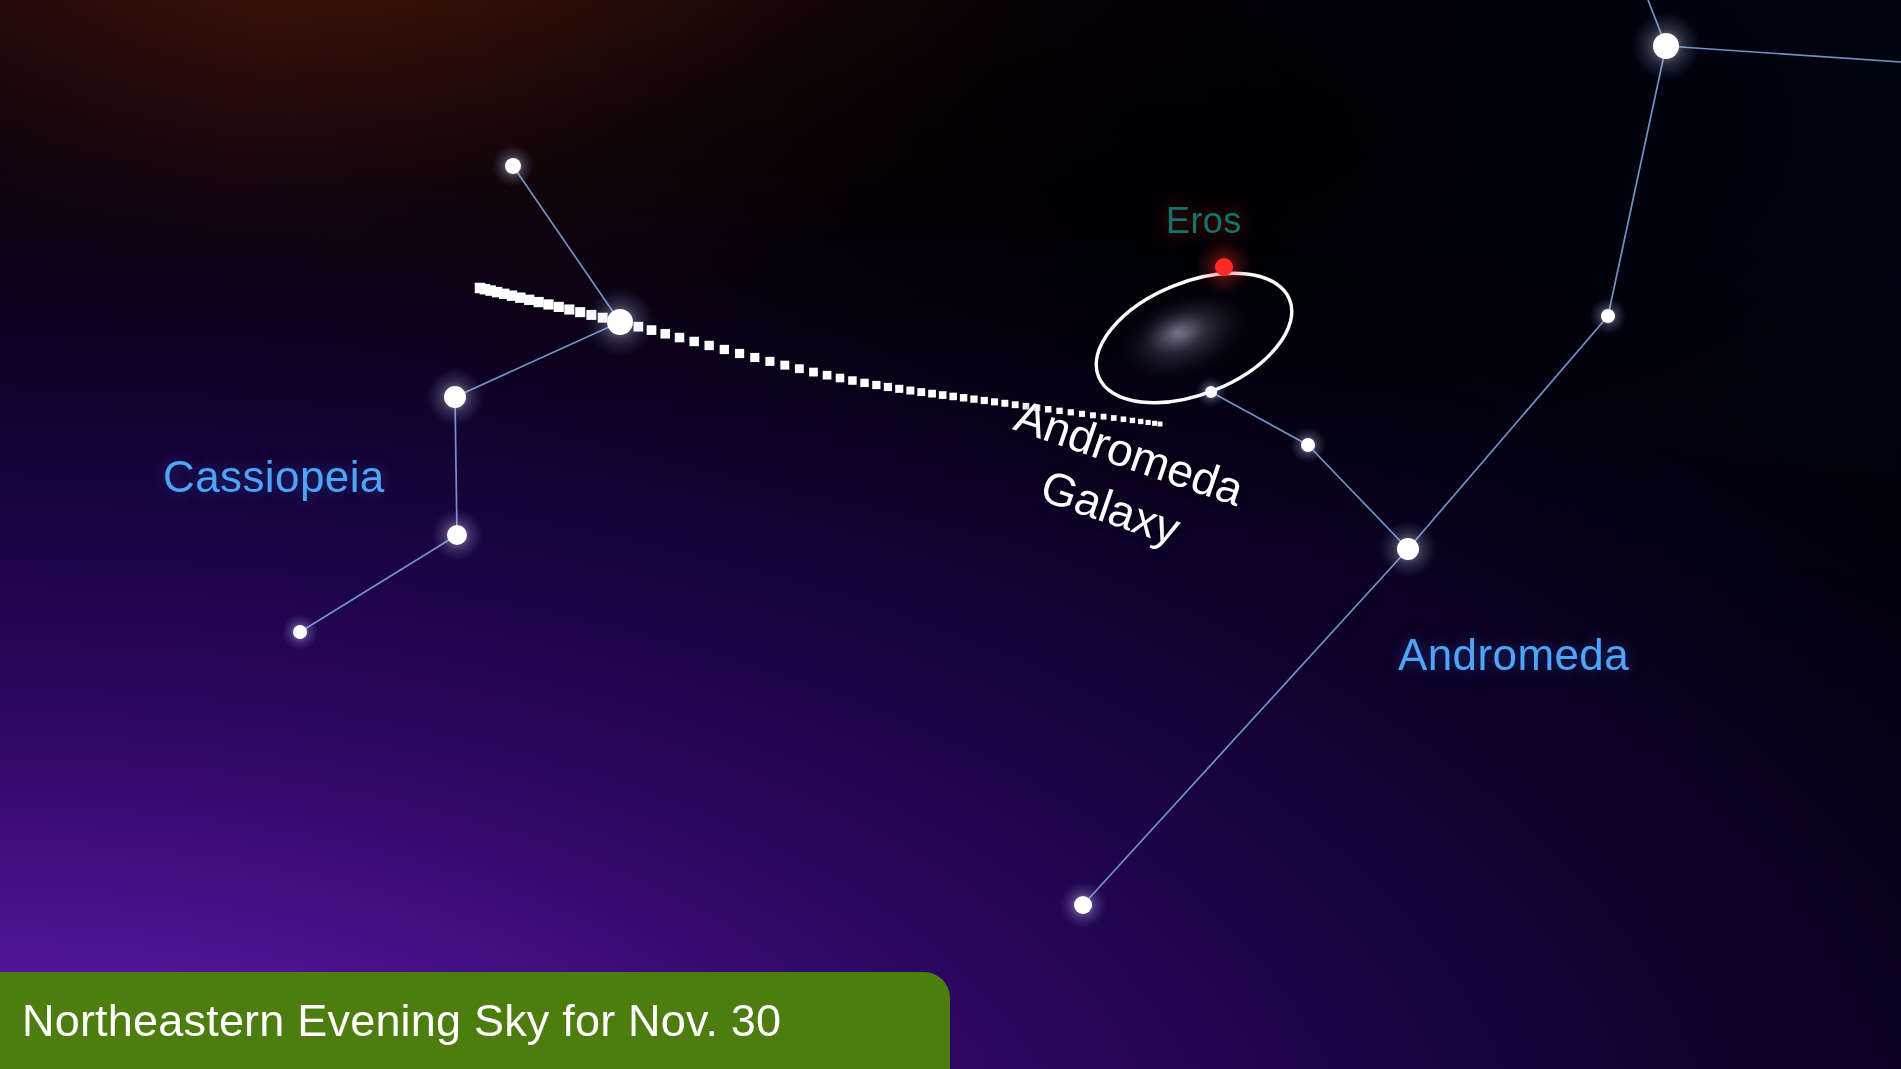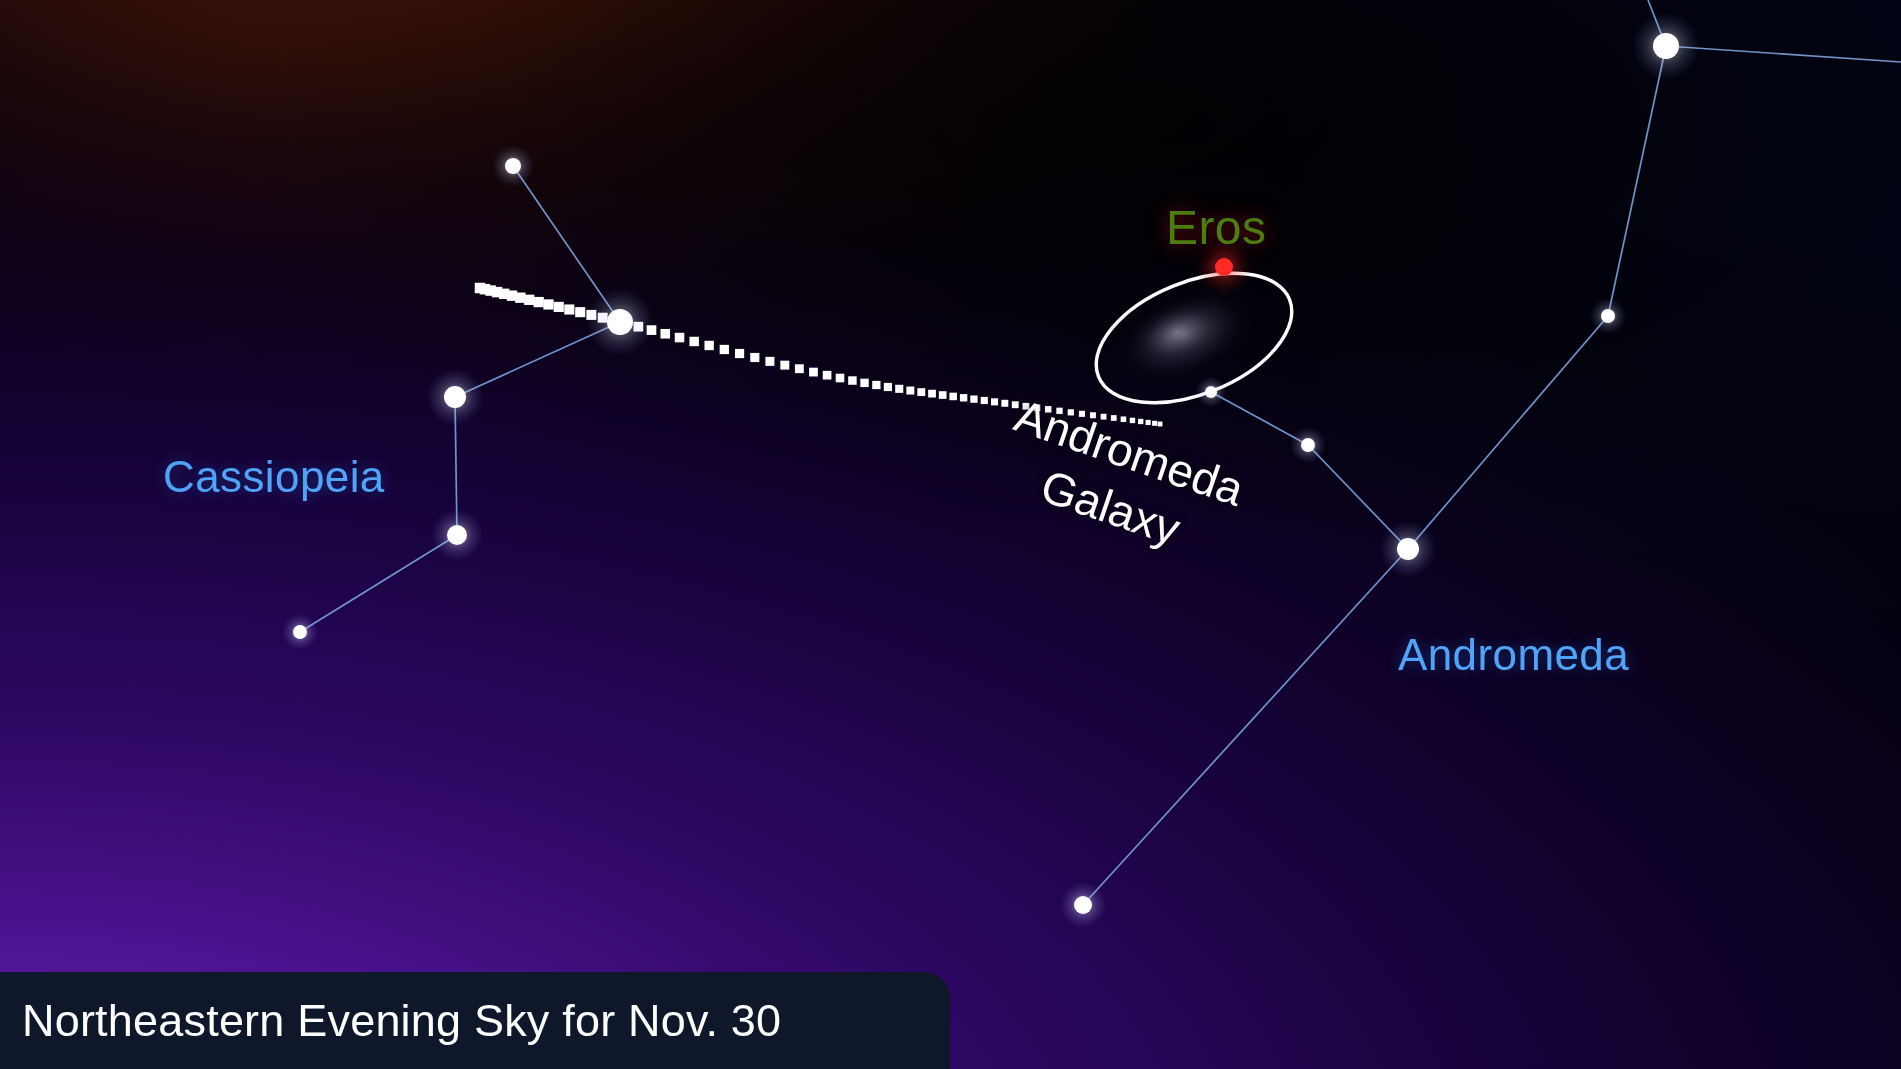--- a/index.html
+++ b/index.html
@@ -100,43 +100,43 @@
     pointer-events: auto;
   }
   .const-label {
     color: #4FA4F7;
     font-size: 44px;
     font-weight: 400;
     letter-spacing: 0.4px;
     text-shadow: 0 0 14px rgba(40,110,210,0.45);
   }
   .object-label {
-    color: #4d7c0f;
-    font-size: 48px;
+    color: #0f766e;
+    font-size: 36px;
     font-weight: 400;
     letter-spacing: 0.4px;
     text-shadow: 0 0 18px rgba(255,40,30,0.5);
   }
   .galaxy-label {
     color: #ffffff;
     font-size: 46px;
     line-height: 58px;
     text-align: center;
     font-weight: 400;
     transform-origin: 50% 50%;
     text-shadow: 0 0 10px rgba(0,0,0,0.55);
   }
   
   #caption-bar {
     position: absolute;
     left: 0;
     bottom: 0;
     width: 950px;
     height: 97px;
-    background: #0f172a;
+    background: #4d7c0f;
     border-top-right-radius: 26px;
     display: flex;
     align-items: center;
     text-align: right;
   }
   #caption-text {
     color: #ffffff;
     font-size: 45px;
     font-weight: 400;
     letter-spacing: 0.2px;

